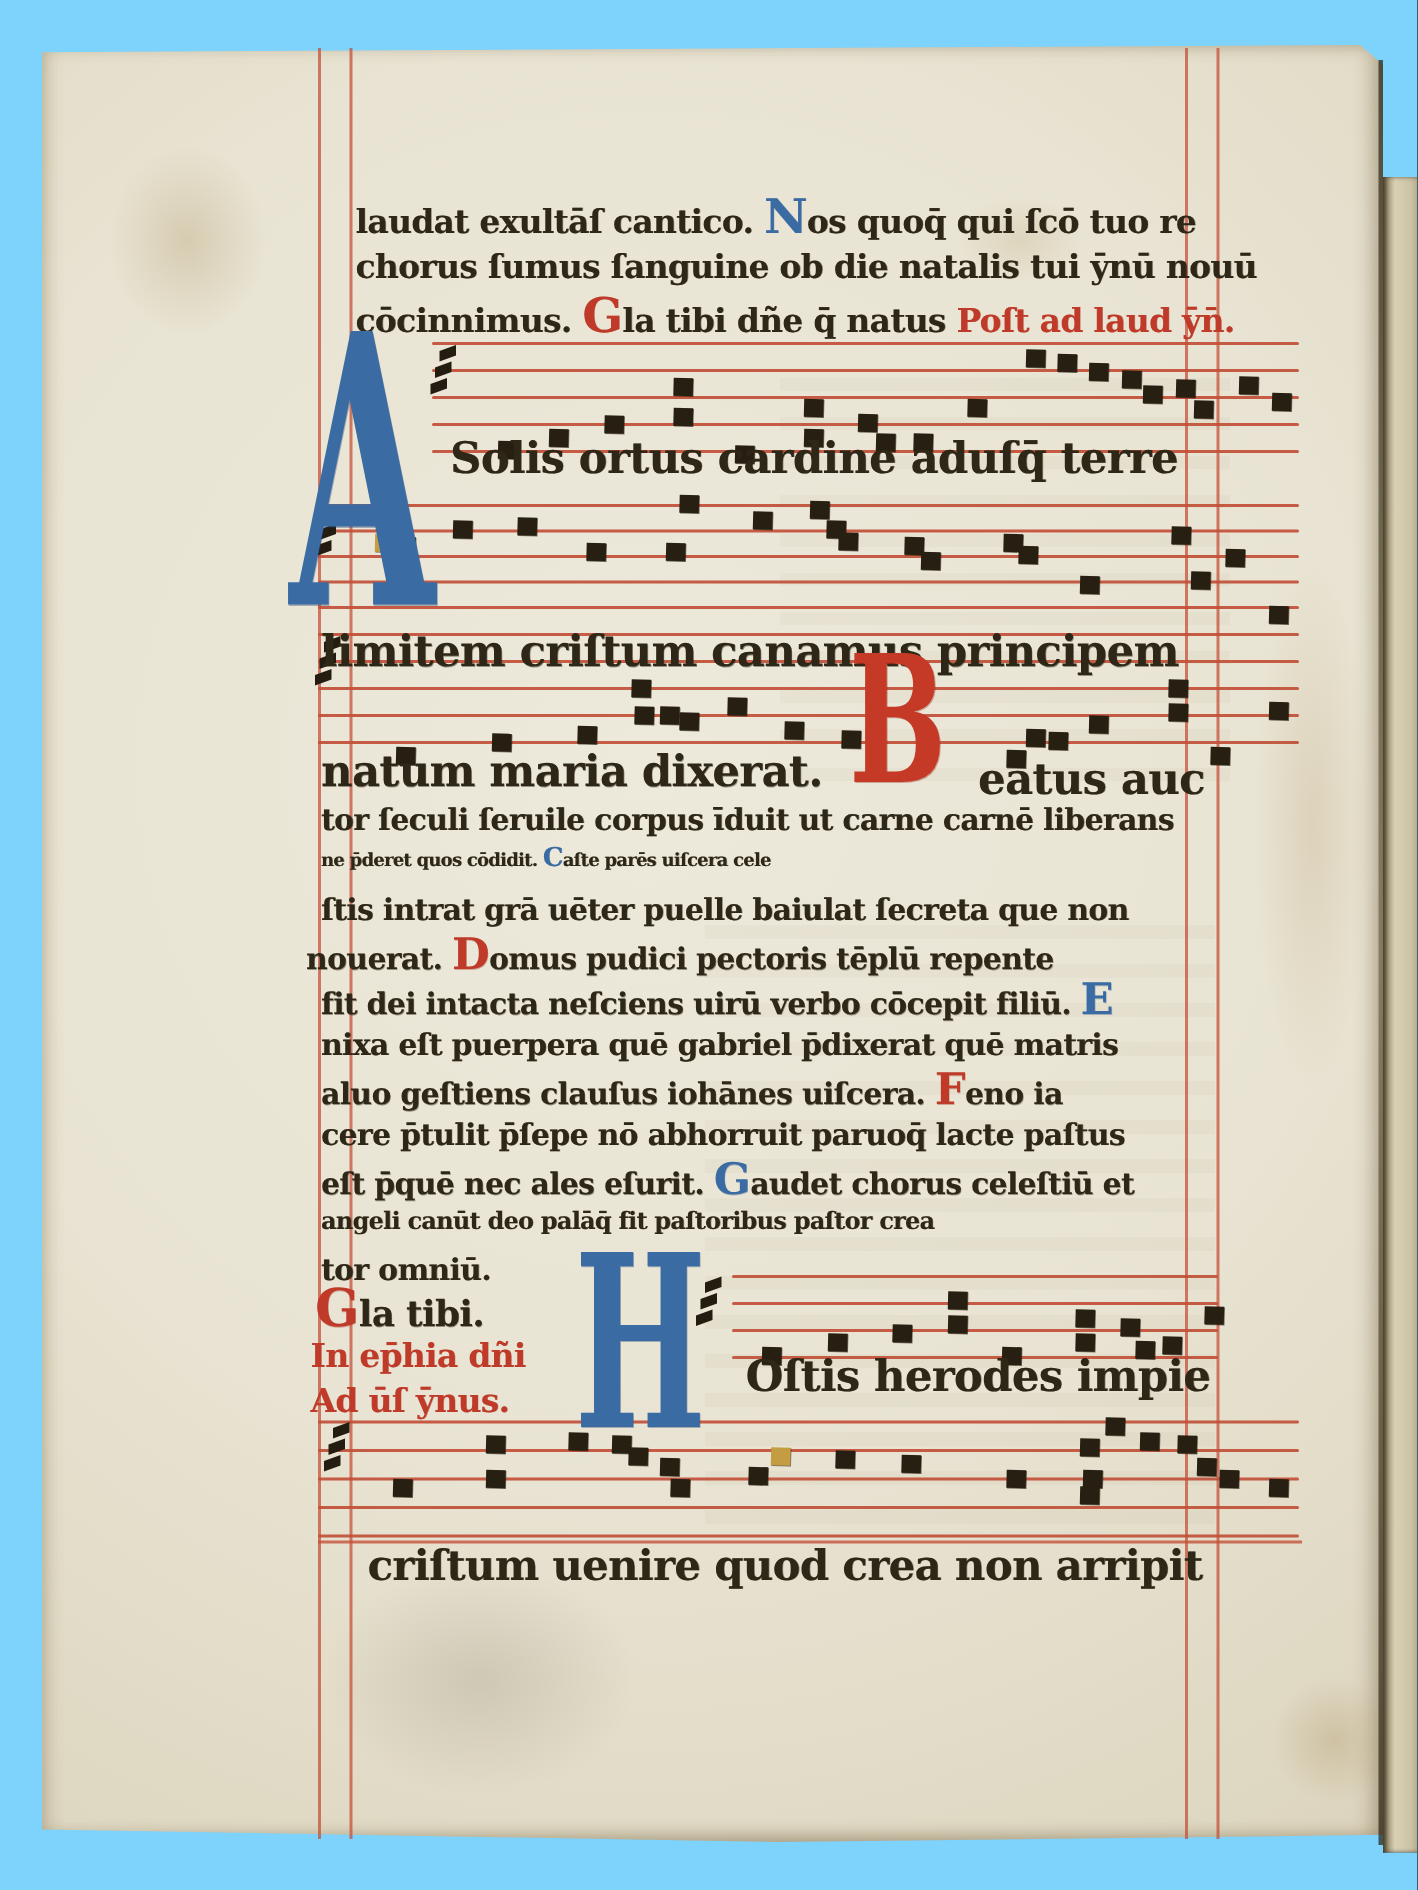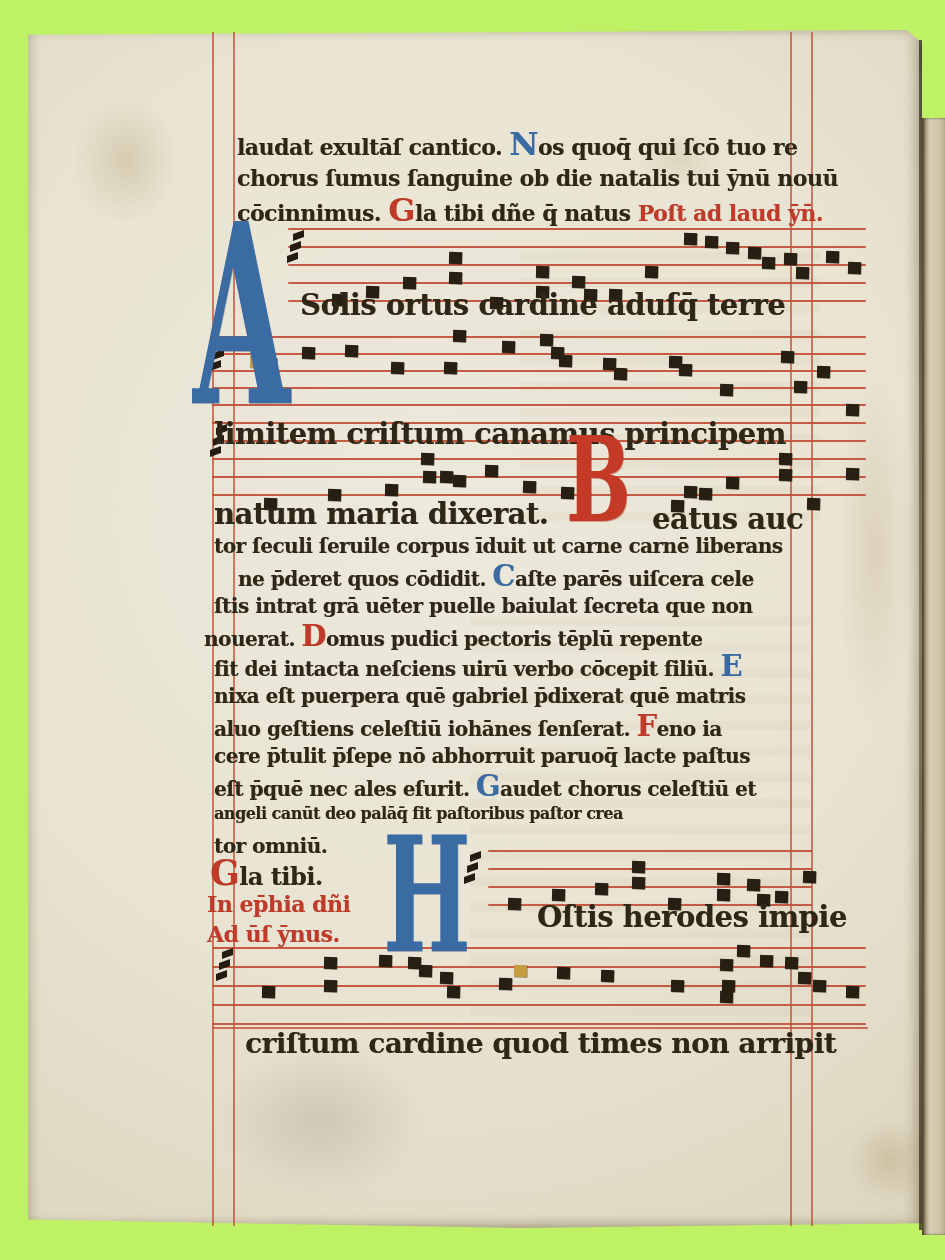--- a/index.html
+++ b/index.html
@@ -1,16 +1,16 @@
 <!DOCTYPE html>
 <html><head>
 <meta charset="utf-8">
 <style>
   html,body{margin:0;padding:0;background:#000;}
-  .scene{position:relative;width:945px;height:1260px;background:#bef264;overflow:hidden;
+  .scene{position:relative;width:945px;height:1260px;background:#7dd3fc;overflow:hidden;
          font-family:"DejaVu Serif",serif;}
   .page{position:absolute;left:28px;top:30px;width:894px;height:1198px;
         background:radial-gradient(120% 90% at 45% 40%, #ede9db 0%, #e8e3d2 45%, #ded7c1 75%, #d2c8ac 100%);
         clip-path:polygon(0 0.4%, 98.3% 0, 100% 1.1%, 100% 99.6%, 55% 100%, 0 99.3%);
         box-shadow:inset -8px 0 12px rgba(90,70,35,.30), inset 0 -6px 10px rgba(90,70,35,.18), inset 6px 0 10px rgba(90,70,35,.12);}
   .fore-edge{position:absolute;left:922px;top:118px;width:23px;height:1117px;
         background:linear-gradient(90deg,#857857 0%, #d8d0b6 35%, #cdc3a6 80%, #b9ae8e 100%);
         box-shadow:inset 2px 0 3px rgba(30,22,10,.6);}
   .crease{position:absolute;left:919px;top:40px;width:3px;height:1190px;
         background:linear-gradient(180deg,rgba(40,32,16,.7), rgba(70,58,30,.45) 50%, rgba(40,32,16,.7));}
@@ -196,35 +196,35 @@
     </div>
   <div id="text-layer">
       <div class="tline" style="left: 237px; top: 133px; font-size: 22px;"><span class="c-ink">laudat exultāſ cantico. </span><span class="c-blue big-init">N</span><span class="c-ink">os quoq̄ qui ſcō tuo re</span></div>
       <div class="tline" style="left: 237px; top: 167px; font-size: 22px;"><span class="c-ink">chorus ſumus ſanguine ob die natalis tui ȳnū nouū</span></div>
       <div class="tline" style="left: 237px; top: 199px; font-size: 22px;"><span class="c-ink">cōcinnimus. </span><span class="c-red big-init">G</span><span class="c-ink">la tibi dñe q̄ natus </span><span class="c-red">Poſt ad laud ȳn̄.</span></div>
       <div class="tline" style="left: 300px; top: 291px; font-size: 29px;"><span class="c-ink">Solis ortus cardine aduſq̄ terre</span></div>
       <div class="tline" style="left: 214px; top: 420px; font-size: 29px;"><span class="c-ink">limitem criſtum canamus principem</span></div>
       <div class="tline" style="left: 214px; top: 500px; font-size: 29px;"><span class="c-ink">natum maria dixerat.</span></div>
       <div class="tline" style="left: 652px; top: 505px; font-size: 29px;"><span class="c-ink">eatus auc</span></div>
       <div class="tline" style="left: 214px; top: 536px; font-size: 20px;"><span class="c-ink">tor ſeculi ſeruile corpus īduit ut carne carnē liberans</span></div>
-      <div class="tline" style="left: 214px; top: 566px; font-size: 20px; margin-left: 24px;"><span class="c-ink">ne p̄deret quos cōdidit. </span><span class="c-blue big-init">C</span><span class="c-ink">aſte parēs uiſcera cele</span></div>
+      <div class="tline" style="left: 214px; top: 566px; font-size: 12px;"><span class="c-ink">ne p̄deret quos cōdidit. </span><span class="c-blue big-init">C</span><span class="c-ink">aſte parēs uiſcera cele</span></div>
       <div class="tline" style="left: 214px; top: 596px; font-size: 20px;"><span class="c-ink">ſtis intrat grā uēter puelle baiulat ſecreta que non</span></div>
       <div class="tline" style="left: 204px; top: 626px; font-size: 20px;"><span class="c-ink">nouerat. </span><span class="c-red big-init">D</span><span class="c-ink">omus pudici pectoris tēplū repente</span></div>
       <div class="tline" style="left: 214px; top: 656px; font-size: 20px;"><span class="c-ink">fit dei intacta neſciens uirū verbo cōcepit filiū. </span><span class="c-blue big-init">E</span></div>
       <div class="tline" style="left: 214px; top: 686px; font-size: 20px;"><span class="c-ink">nixa eſt puerpera quē gabriel p̄dixerat quē matris</span></div>
-      <div class="tline" style="left: 214px; top: 716px; font-size: 20px;"><span class="c-ink">aluo geſtiens celeſtiū iohānes ſenſerat. </span><span class="c-red big-init">F</span><span class="c-ink">eno ia</span></div>
+      <div class="tline" style="left: 214px; top: 716px; font-size: 20px;"><span class="c-ink">aluo geſtiens clauſus iohānes uiſcera. </span><span class="c-red big-init">F</span><span class="c-ink">eno ia</span></div>
       <div class="tline" style="left: 214px; top: 746px; font-size: 20px;"><span class="c-ink">cere p̄tulit p̄ſepe nō abhorruit paruoq̄ lacte paſtus</span></div>
       <div class="tline" style="left: 214px; top: 776px; font-size: 20px;"><span class="c-ink">eſt p̄quē nec ales eſurit. </span><span class="c-blue big-init">G</span><span class="c-ink">audet chorus celeſtiū et</span></div>
       <div class="tline" style="left: 214px; top: 806px; font-size: 16px;"><span class="c-ink">angeli canūt deo palāq̄ fit paſtoribus paſtor crea</span></div>
       <div class="tline" style="left: 214px; top: 836px; font-size: 20px;"><span class="c-ink">tor omniū.</span></div>
       <div class="tline" style="left: 210px; top: 860px; font-size: 24px;"><span class="c-red big-init">G</span><span class="c-ink">la tibi.</span></div>
       <div class="tline" style="left: 207px; top: 893px; font-size: 22px;"><span class="c-red">In ep̄hia dñi</span></div>
       <div class="tline" style="left: 207px; top: 923px; font-size: 22px;"><span class="c-red">Ad ūſ ȳnus.</span></div>
-      <div class="tline" style="left: 497px; top: 903px; font-size: 29px; margin-left: 40px;"><span class="c-ink">Oſtis herodes impie</span></div>
-      <div class="tline" style="left: 245px; top: 1030px; font-size: 28px;"><span class="c-ink">criſtum cardine quod times non arripit</span></div>
+      <div class="tline" style="left: 497px; top: 903px; font-size: 29px;"><span class="c-ink">Oſtis herodes impie</span></div>
+      <div class="tline" style="left: 245px; top: 1030px; font-size: 28px;"><span class="c-ink">criſtum uenire quod crea non arripit</span></div>
     </div>
   <div id="initials-layer">
       <div class="initial i-blue" style="left: 193px; top: 218px; font-size: 250px; transform: scaleX(0.5);">A</div>
       <div class="initial i-red" style="left: 566px; top: 434px; font-size: 118px; transform: scaleX(0.65);">B</div>
       <div class="initial i-blue" style="left: 383px; top: 833px; font-size: 160px; transform: scaleX(0.58);">H</div>
     </div>
   <div class="crease"></div>
   <div class="fore-edge"></div>
 </div>
 

